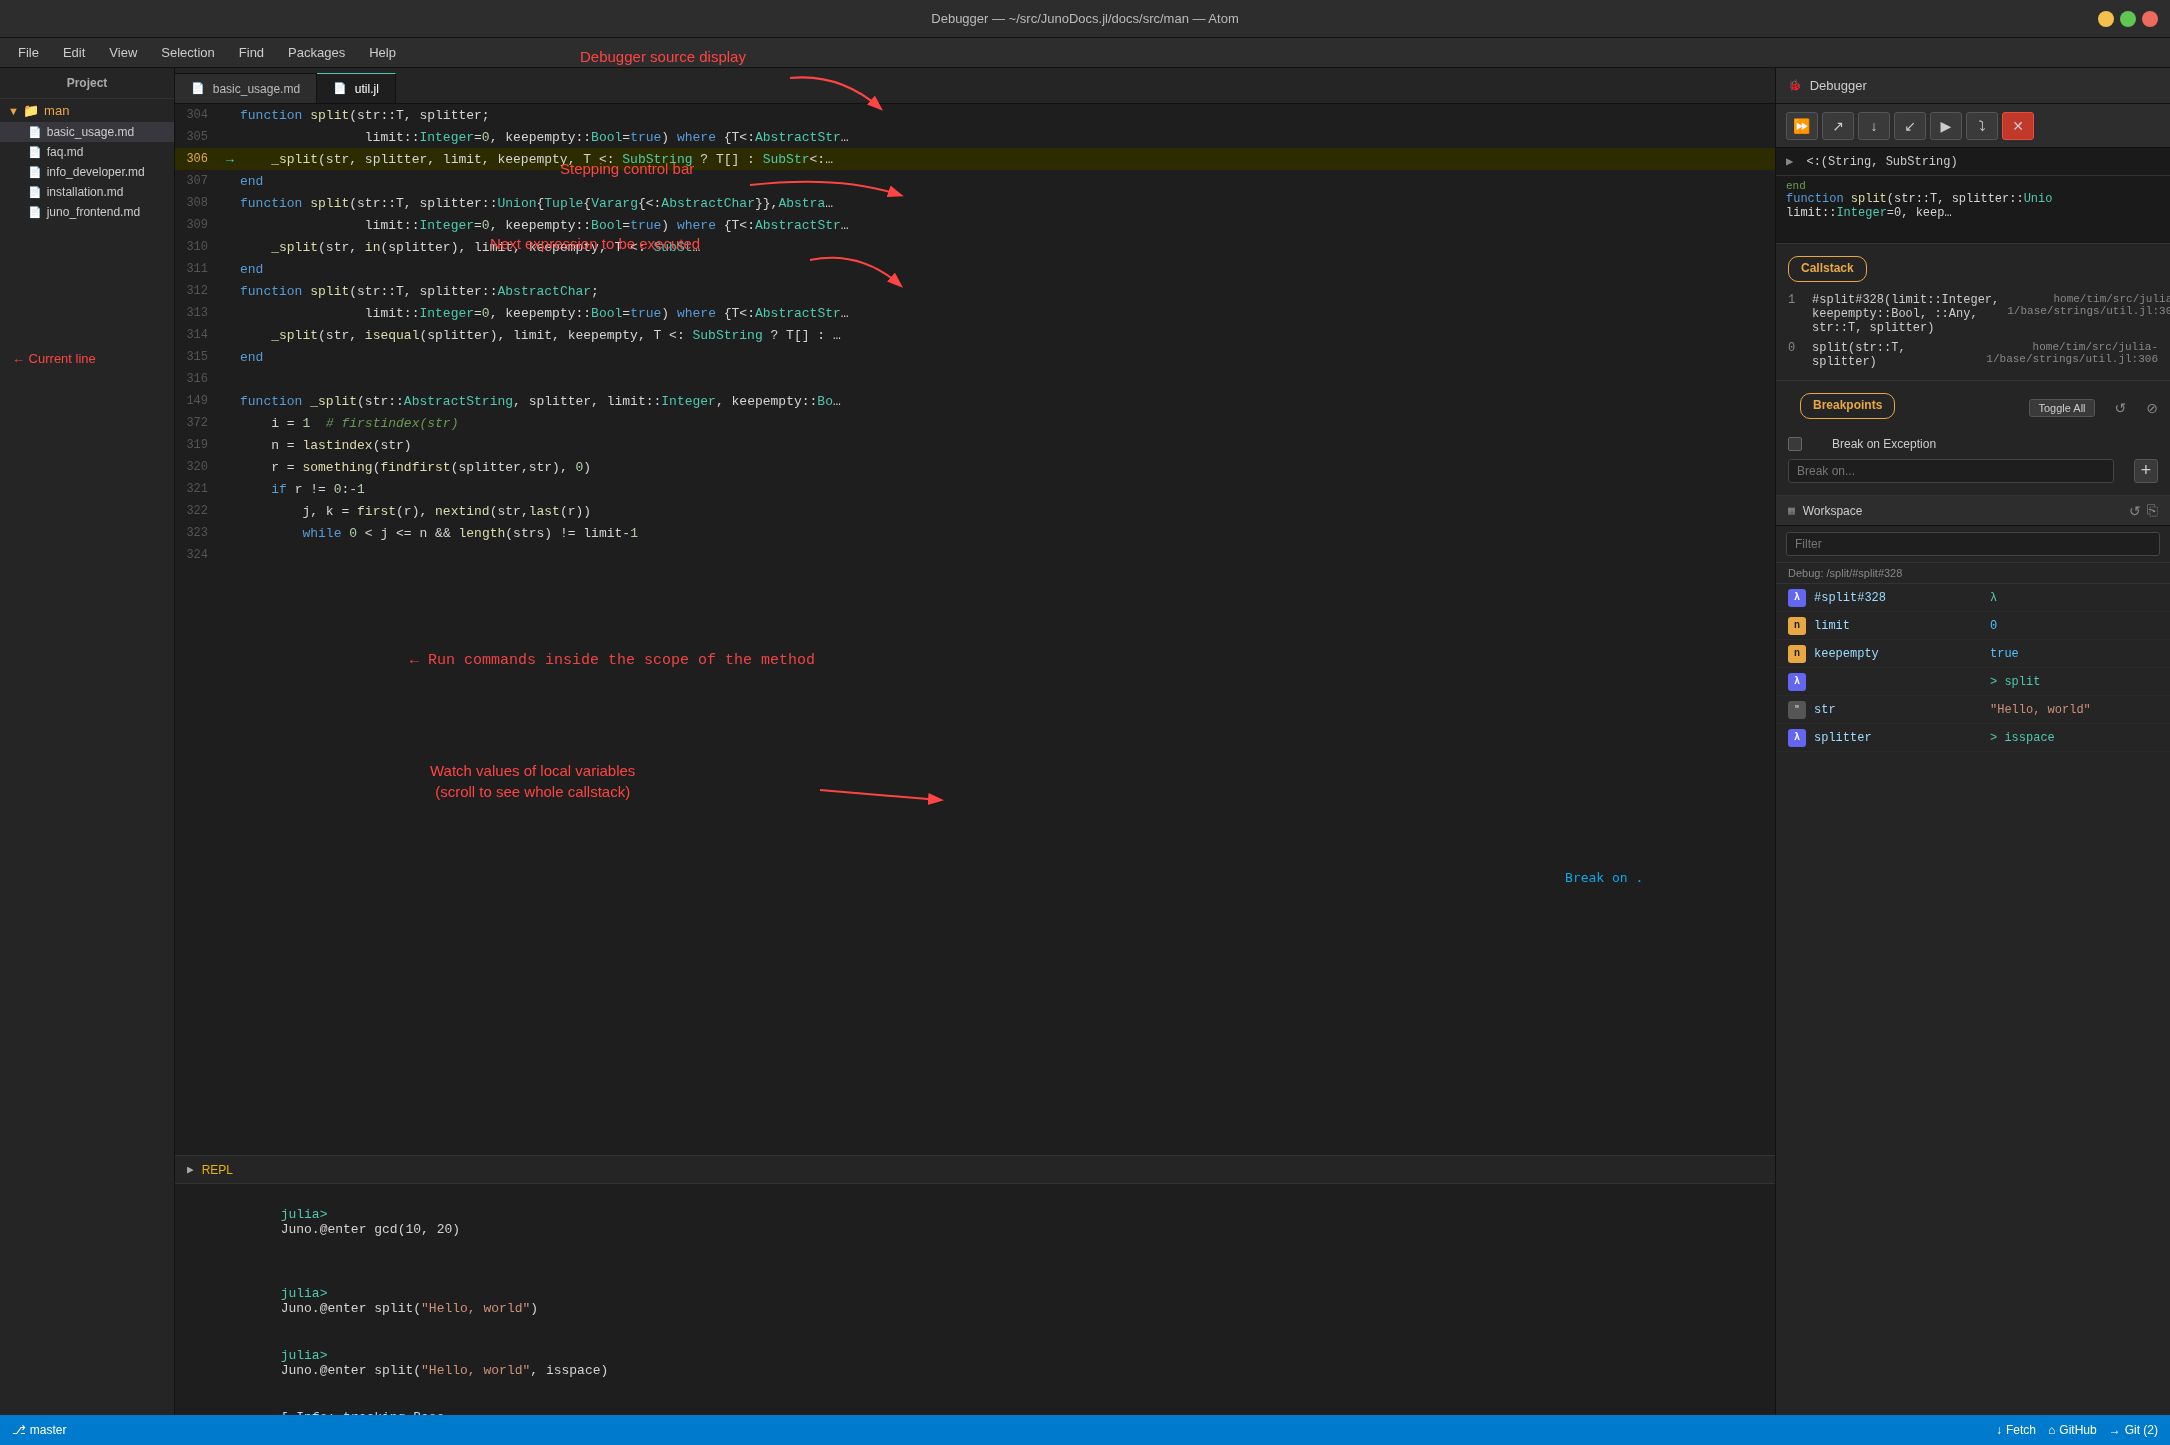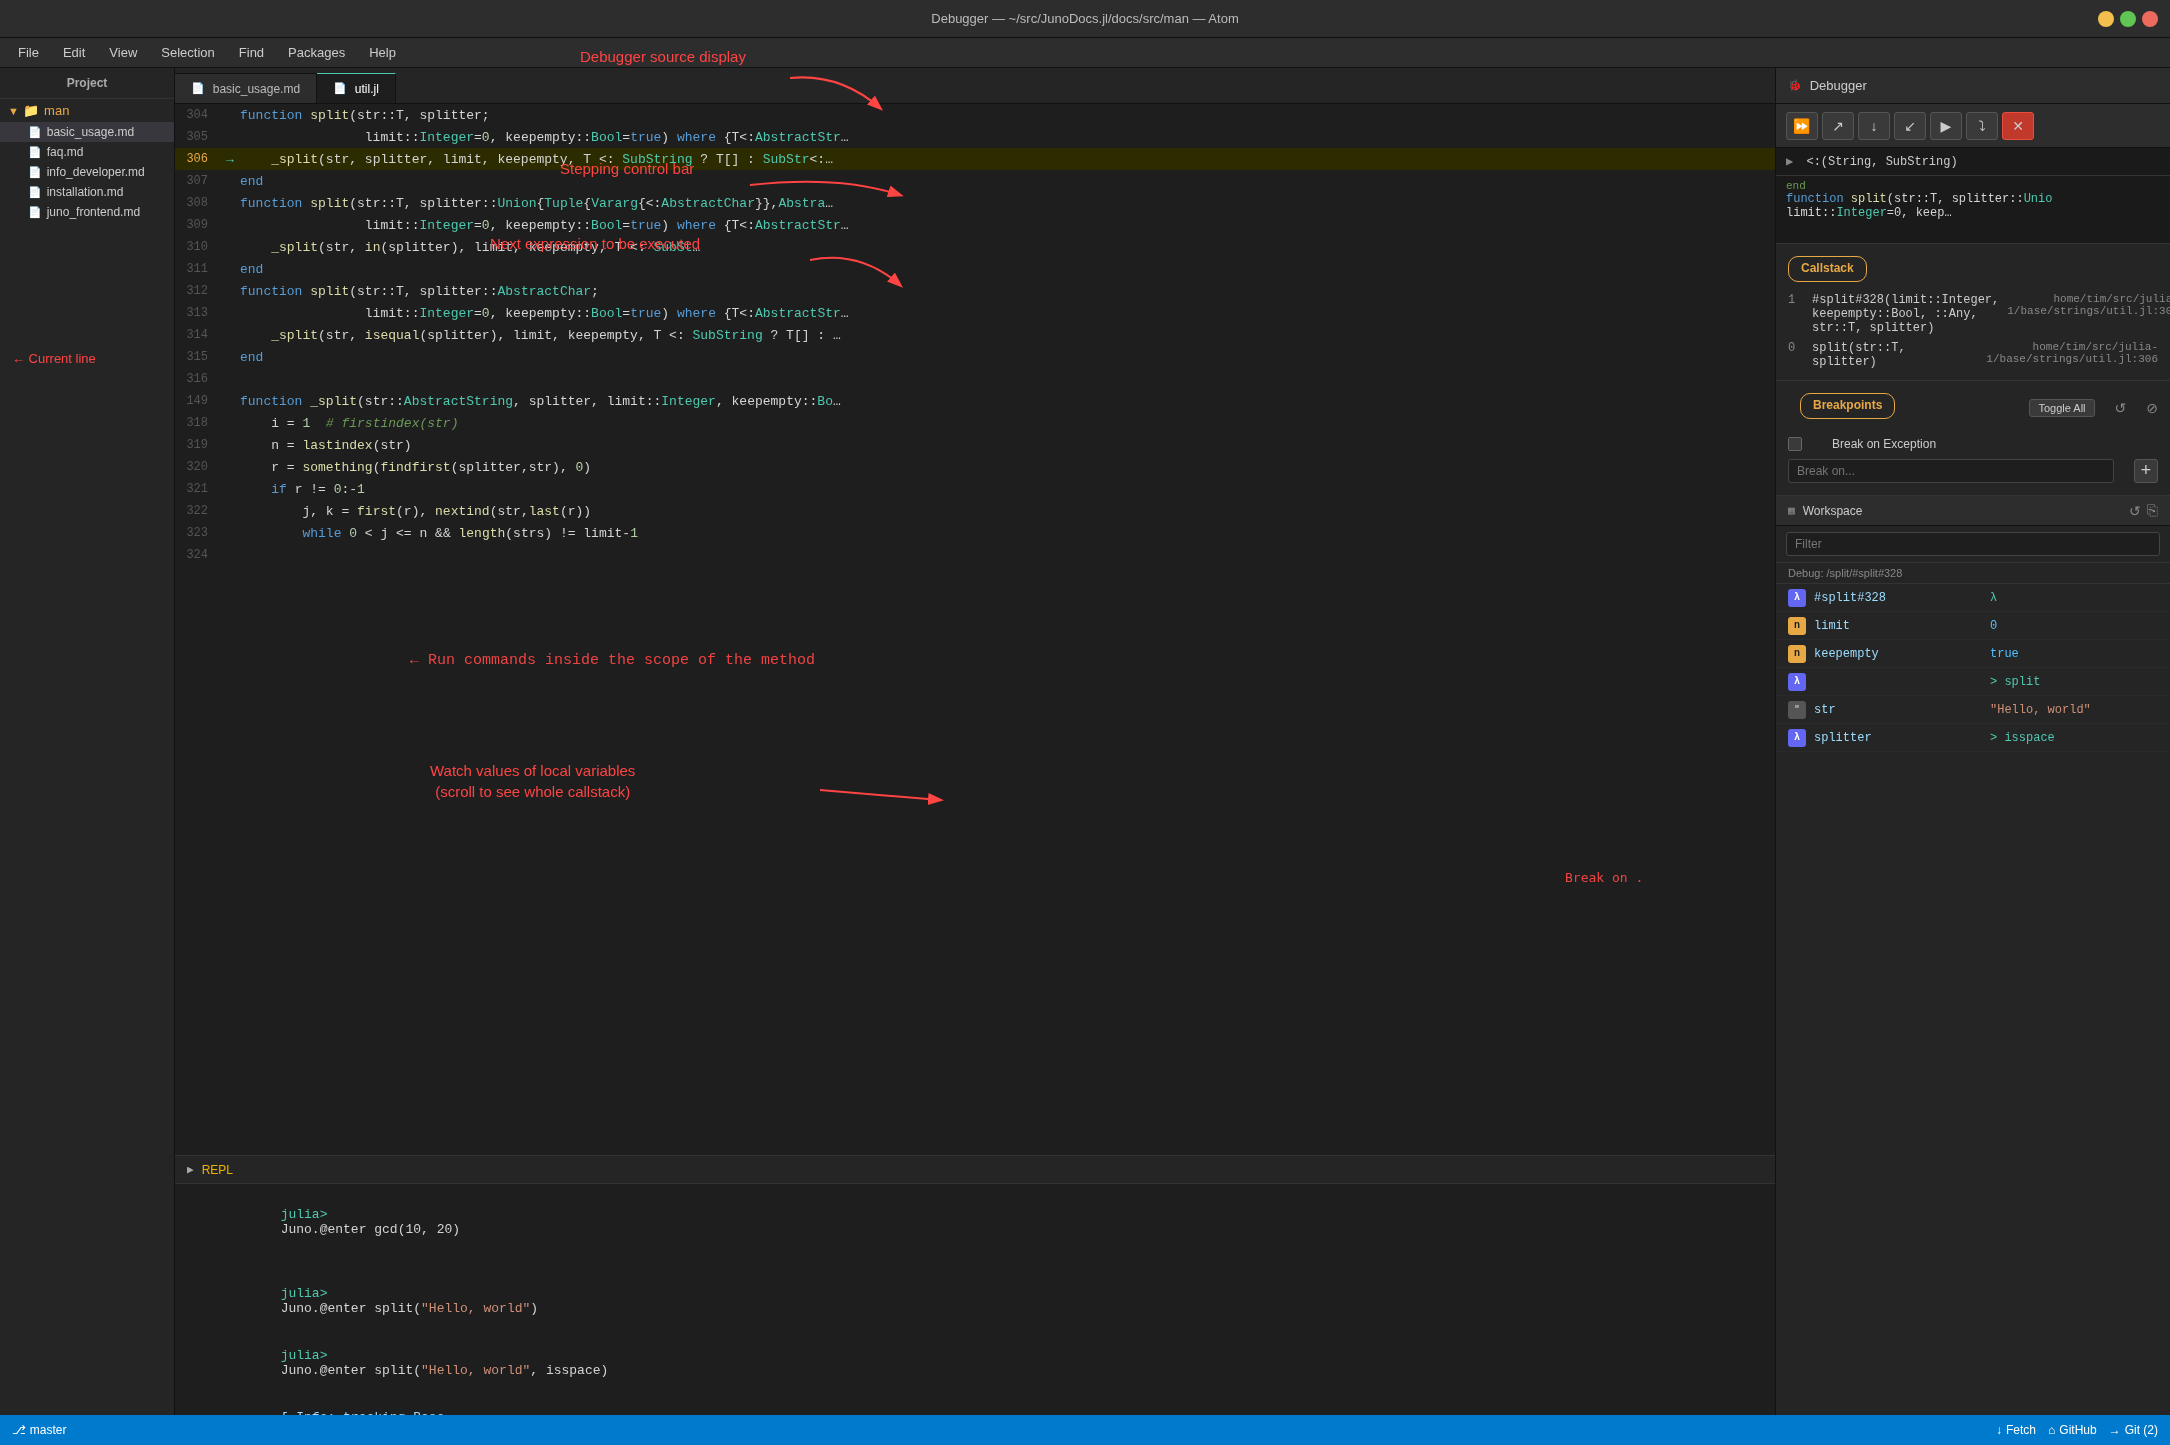--- a/index.html
+++ b/index.html
@@ -668,21 +668,21 @@
             <div class="line-content"></div>
           </div>
 
           <div class="code-line">
             <div class="line-num">149</div>
             <div class="arrow-indicator"></div>
             <div class="line-content"><span class="kw">function</span> <span class="fn">_split</span>(str::<span class="ty">AbstractString</span>, splitter, limit::<span class="ty">Integer</span>, keepempty::<span class="ty">Bo</span>…</div>
           </div>
 
           <div class="code-line">
-            <div class="line-num">318</div>
+            <div class="line-num">372</div>
             <div class="arrow-indicator"></div>
             <div class="line-content">    i = <span class="num">1</span>  <span class="cm"># firstindex(str)</span></div>
           </div>
 
           <div class="code-line">
             <div class="line-num">319</div>
             <div class="arrow-indicator"></div>
             <div class="line-content">    n = <span class="fn">lastindex</span>(str)</div>
           </div>
 
@@ -961,17 +961,17 @@
     <svg style="position:absolute; left:380px; top:10px;" width="150" height="50" viewBox="0 0 150 50">
       <path d="M 10 20 L 130 30" stroke="#ff4444" stroke-width="2" fill="none" marker-end="url(#arr4)"></path>
       <defs>
         <marker id="arr4" markerWidth="8" markerHeight="8" refX="6" refY="3" orient="auto">
           <path d="M0,0 L0,6 L8,3 z" fill="#ff4444"></path>
         </marker>
       </defs>
     </svg>
   </div>
 
-  <div style="position:absolute; top:870px; left:1565px; color:#ef4444; font-size:13px; font-family:monospace;">
+  <div style="position:absolute; top:870px; left:1565px; color:#0ea5e9; font-size:13px; font-family:monospace;">
     Break on .
   </div>
 
 </div>
 
 </body></html>

